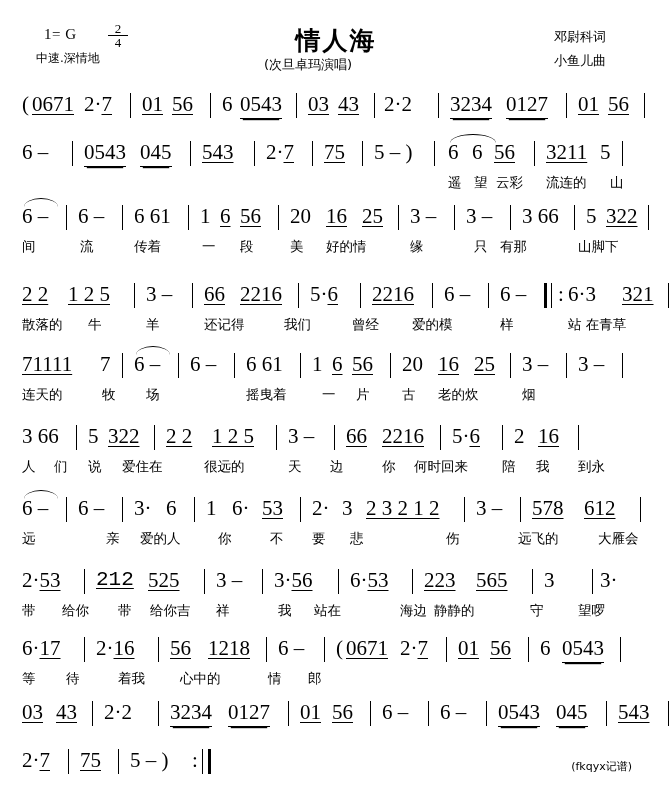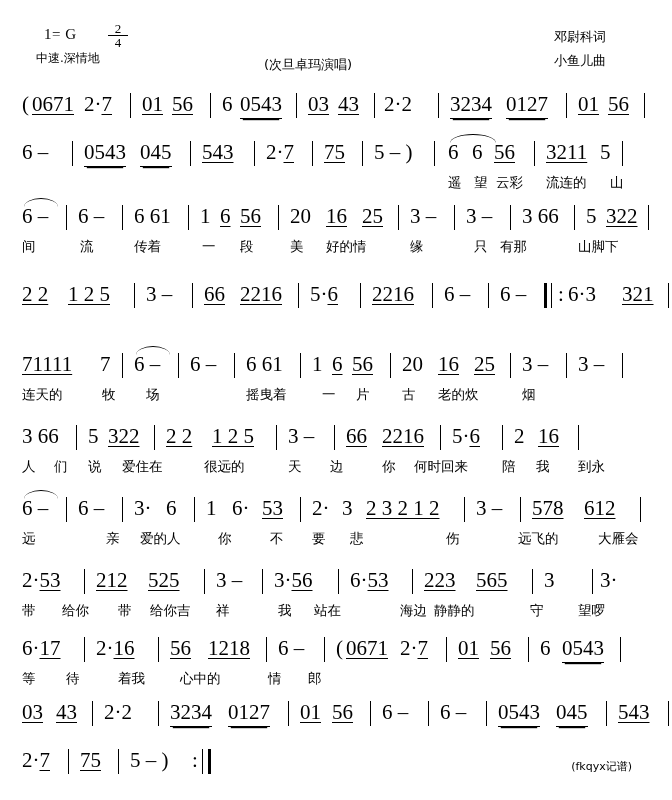--- a/index.html
+++ b/index.html
@@ -153,20 +153,21 @@
 <body>
 
 <div id="sheet">
 
   <div class="hdr-key">1= G</div>
   <div class="hdr-meter">
     <span class="num">2</span>
     <span class="den">4</span>
   </div>
   <div class="hdr-tempo">中速.深情地</div>
+  <div class="hdr-title">情人海</div>
   <div class="hdr-subtitle">(次旦卓玛演唱)</div>
   <div class="hdr-lyricist">邓尉科词</div>
   <div class="hdr-composer">小鱼儿曲</div>
 
   <div class="row" style="top:92px;">
     <div class="notes">
       <span class="tok" style="left:0px;">(</span>
       <span class="tok u1" style="left:10px;">0671</span>
       <span class="tok" style="left:62px;">2·<span class="u1">7</span></span>
       <span class="bar" style="left:108px;"></span>
@@ -283,20 +284,31 @@
       <span class="tok" style="left:422px;">6 –</span>
       <span class="bar" style="left:466px;"></span>
       <span class="tok" style="left:478px;">6 –</span>
       <span class="dbl-bar-l" style="left:522px;"></span>
       <span class="bar" style="left:529px;"></span>
       <span class="tok" style="left:536px;">:</span>
       <span class="tok" style="left:546px;">6·3</span>
       <span class="tok u1" style="left:600px;">321</span>
       <span class="bar" style="left:646px;"></span>
     </div>
+    <div class="lyr">
+      <span class="tok" style="left:0px;">散落的</span>
+      <span class="tok" style="left:66px;">牛</span>
+      <span class="tok" style="left:124px;">羊</span>
+      <span class="tok" style="left:182px;">还记得</span>
+      <span class="tok" style="left:262px;">我们</span>
+      <span class="tok" style="left:330px;">曾经</span>
+      <span class="tok" style="left:390px;">爱的模</span>
+      <span class="tok" style="left:478px;">样</span>
+      <span class="tok" style="left:546px;">站 在青草</span>
+    </div>
   </div>
 
   <div class="row" style="top:352px;">
     <div class="notes">
       <span class="tok u1" style="left:0px;">71111</span>
       <span class="tok" style="left:78px;">7</span>
       <span class="bar" style="left:100px;"></span>
       <span class="slur" style="left:114px; top:-6px; width:34px;"></span>
       <span class="tok" style="left:112px;">6 –</span>
       <span class="bar" style="left:156px;"></span>
@@ -402,21 +414,21 @@
       <span class="tok" style="left:424px;">伤</span>
       <span class="tok" style="left:496px;">远飞的</span>
       <span class="tok" style="left:576px;">大雁会</span>
     </div>
   </div>
 
   <div class="row" style="top:568px;">
     <div class="notes">
       <span class="tok" style="left:0px;">2·<span class="u1">53</span></span>
       <span class="bar" style="left:62px;"></span>
-      <span class="tok u1" style="left:74px;">212</span>
+      <span class="tok u1" style="left:74px;font-family:Liberation Mono, monospace;">212</span>
       <span class="tok u1" style="left:126px;">525</span>
       <span class="bar" style="left:182px;"></span>
       <span class="tok" style="left:194px;">3 –</span>
       <span class="bar" style="left:240px;"></span>
       <span class="tok" style="left:252px;">3·<span class="u1">56</span></span>
       <span class="bar" style="left:316px;"></span>
       <span class="tok" style="left:328px;">6·<span class="u1">53</span></span>
       <span class="bar" style="left:390px;"></span>
       <span class="tok u1" style="left:402px;">223</span>
       <span class="tok u1" style="left:454px;">565</span>

